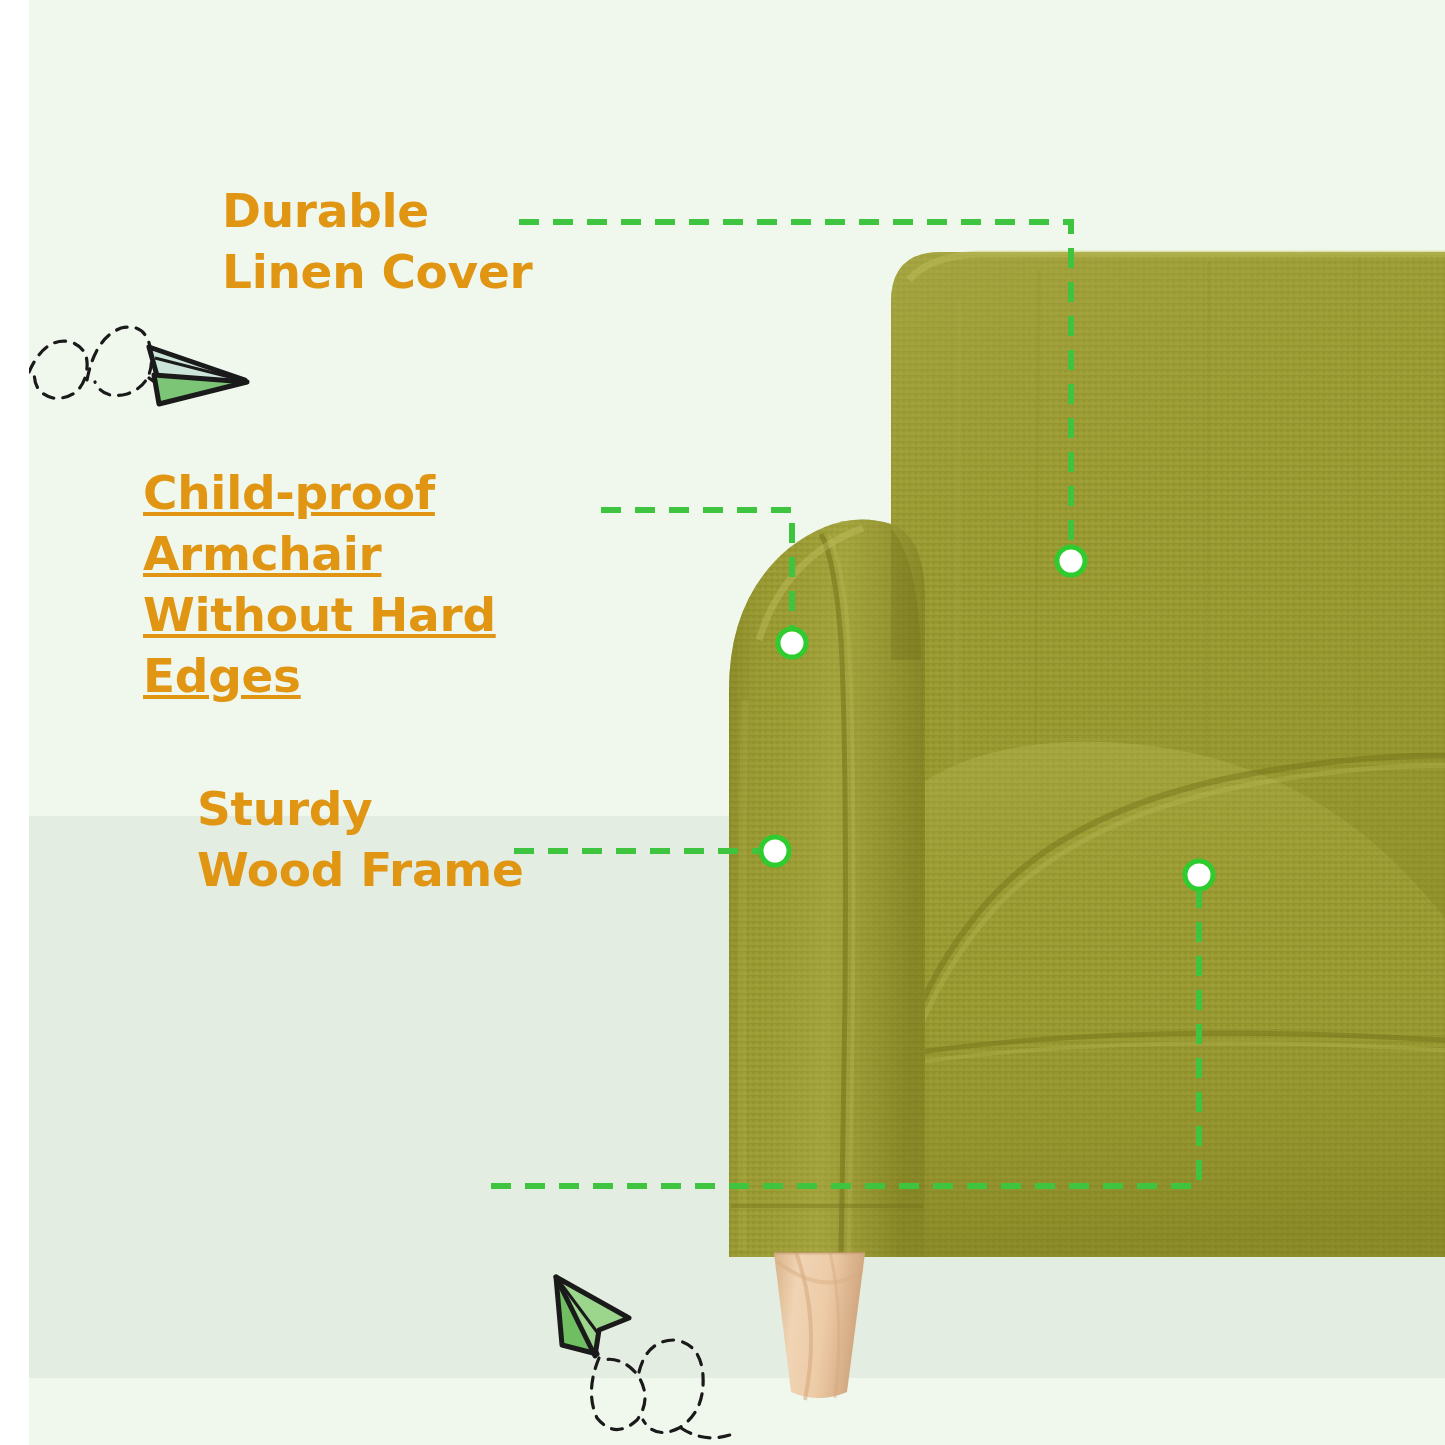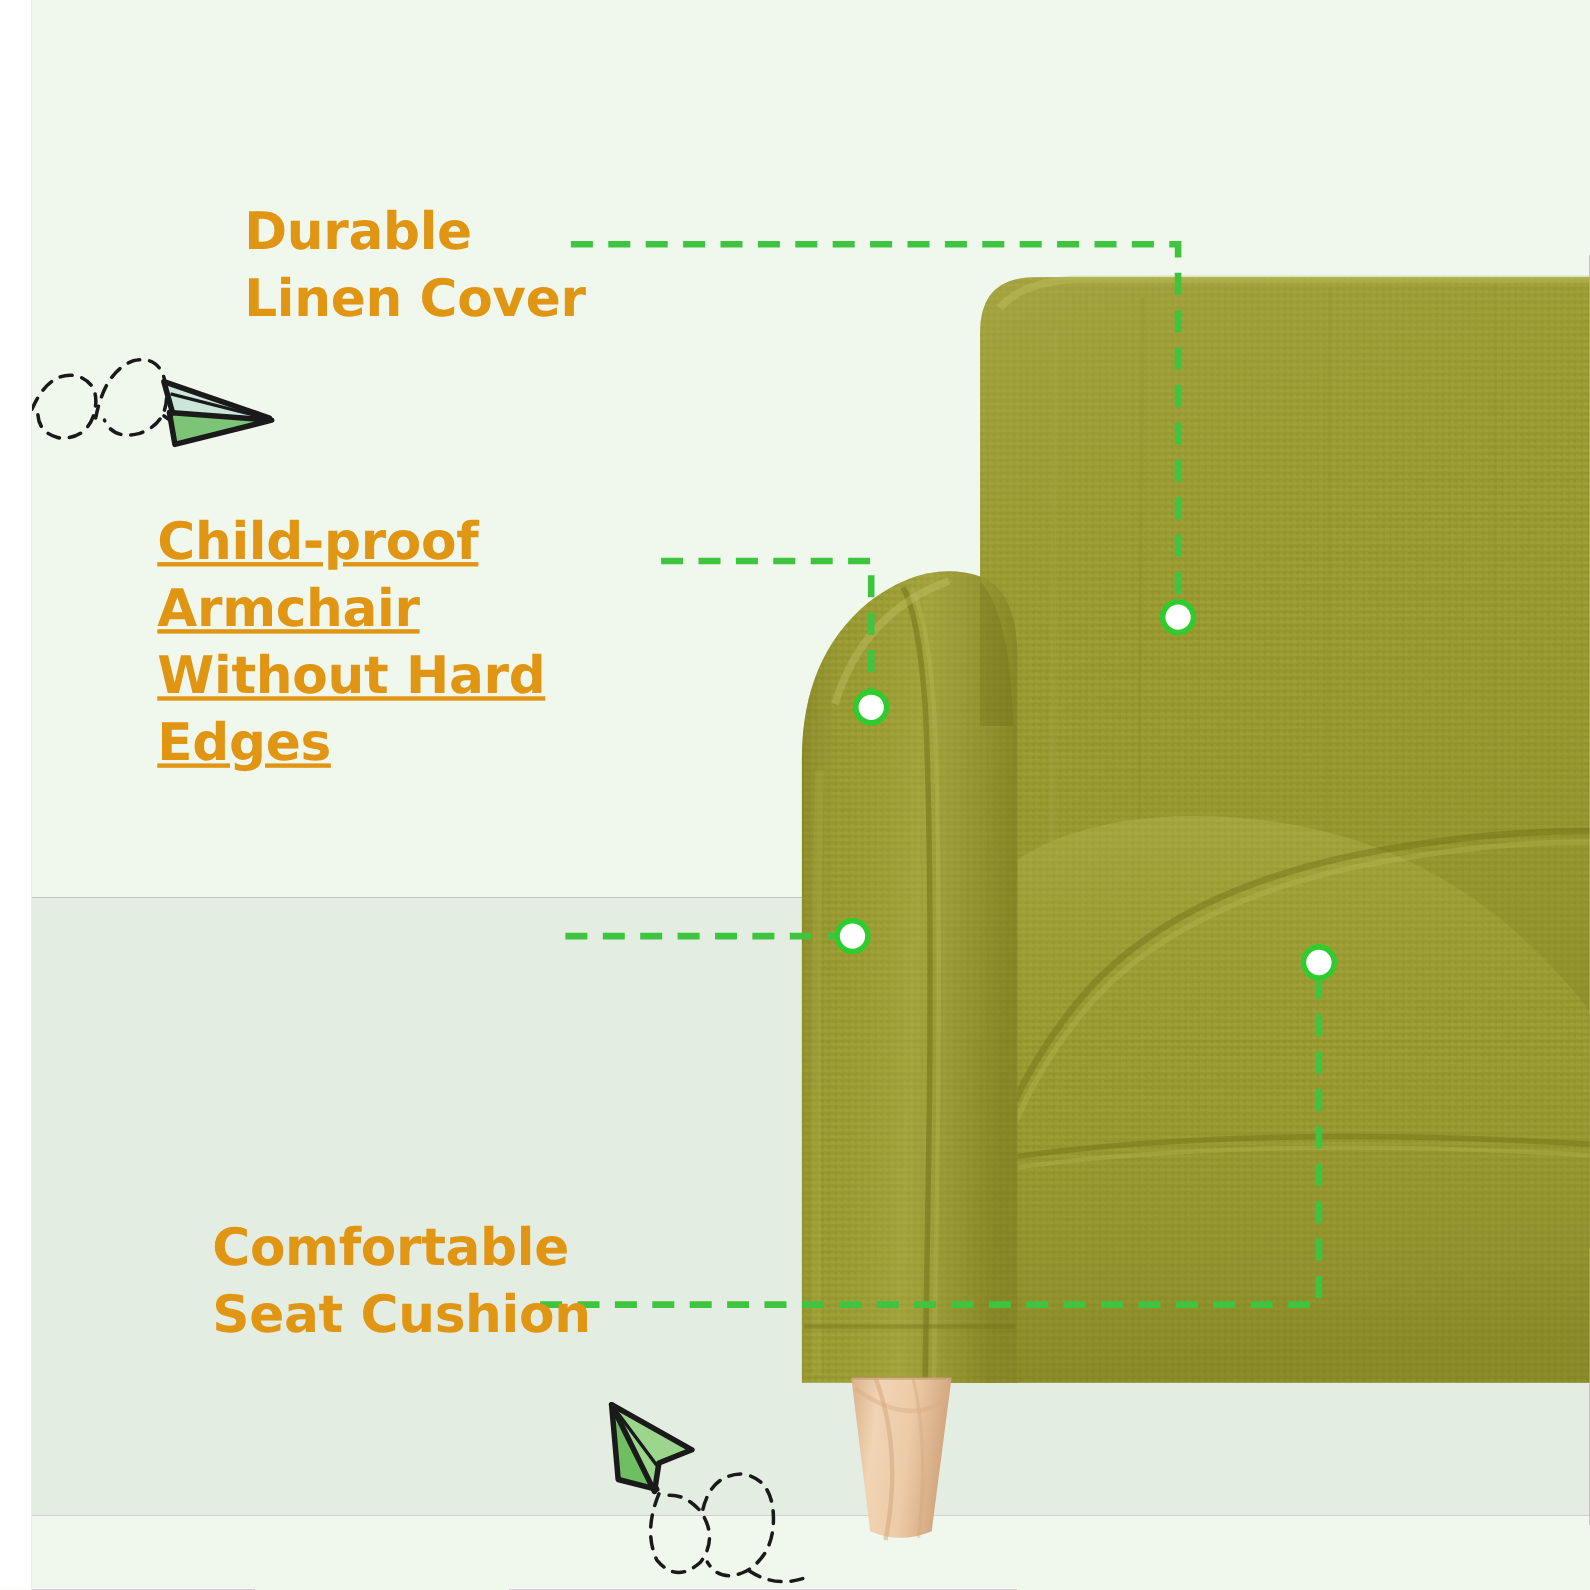--- a/index.html
+++ b/index.html
@@ -170,23 +170,23 @@
       <circle cx="1170" cy="875" r="14" fill="#FFFFFF" stroke="#2ECC2E" stroke-width="5" class="hotspot"></circle>
     </g>
   </svg>
 
   <div class="callout-label" id="label-linen">Durable
 Linen Cover</div>
 
   <div class="callout-label" id="label-armchair">Child-proof Armchair
 Without Hard Edges</div>
 
-
-  <div class="callout-label" id="label-cushion">Comfortable
-Seat Cushion</div>
+  <div class="callout-label" id="label-frame">Sturdy
+Wood Frame</div>
+
 
   <svg style="position:absolute;left:0;top:0;width:1445px;height:1445px;pointer-events:none;" viewBox="0 0 1445 1445">
 
     <g>
       <g fill="none" stroke="#1A1A1A" stroke-width="3.2" stroke-linecap="round" stroke-dasharray="11 9">
         <path d="M0,372 Q16,336 42,342 Q64,350 56,378 Q48,400 24,398 Q2,392 6,368"></path>
         <path d="M58,380 Q66,338 92,328 Q118,322 122,352 Q126,384 98,394 Q74,400 66,382"></path>
         <path d="M120,378 Q134,390 160,382"></path>
       </g>
 

